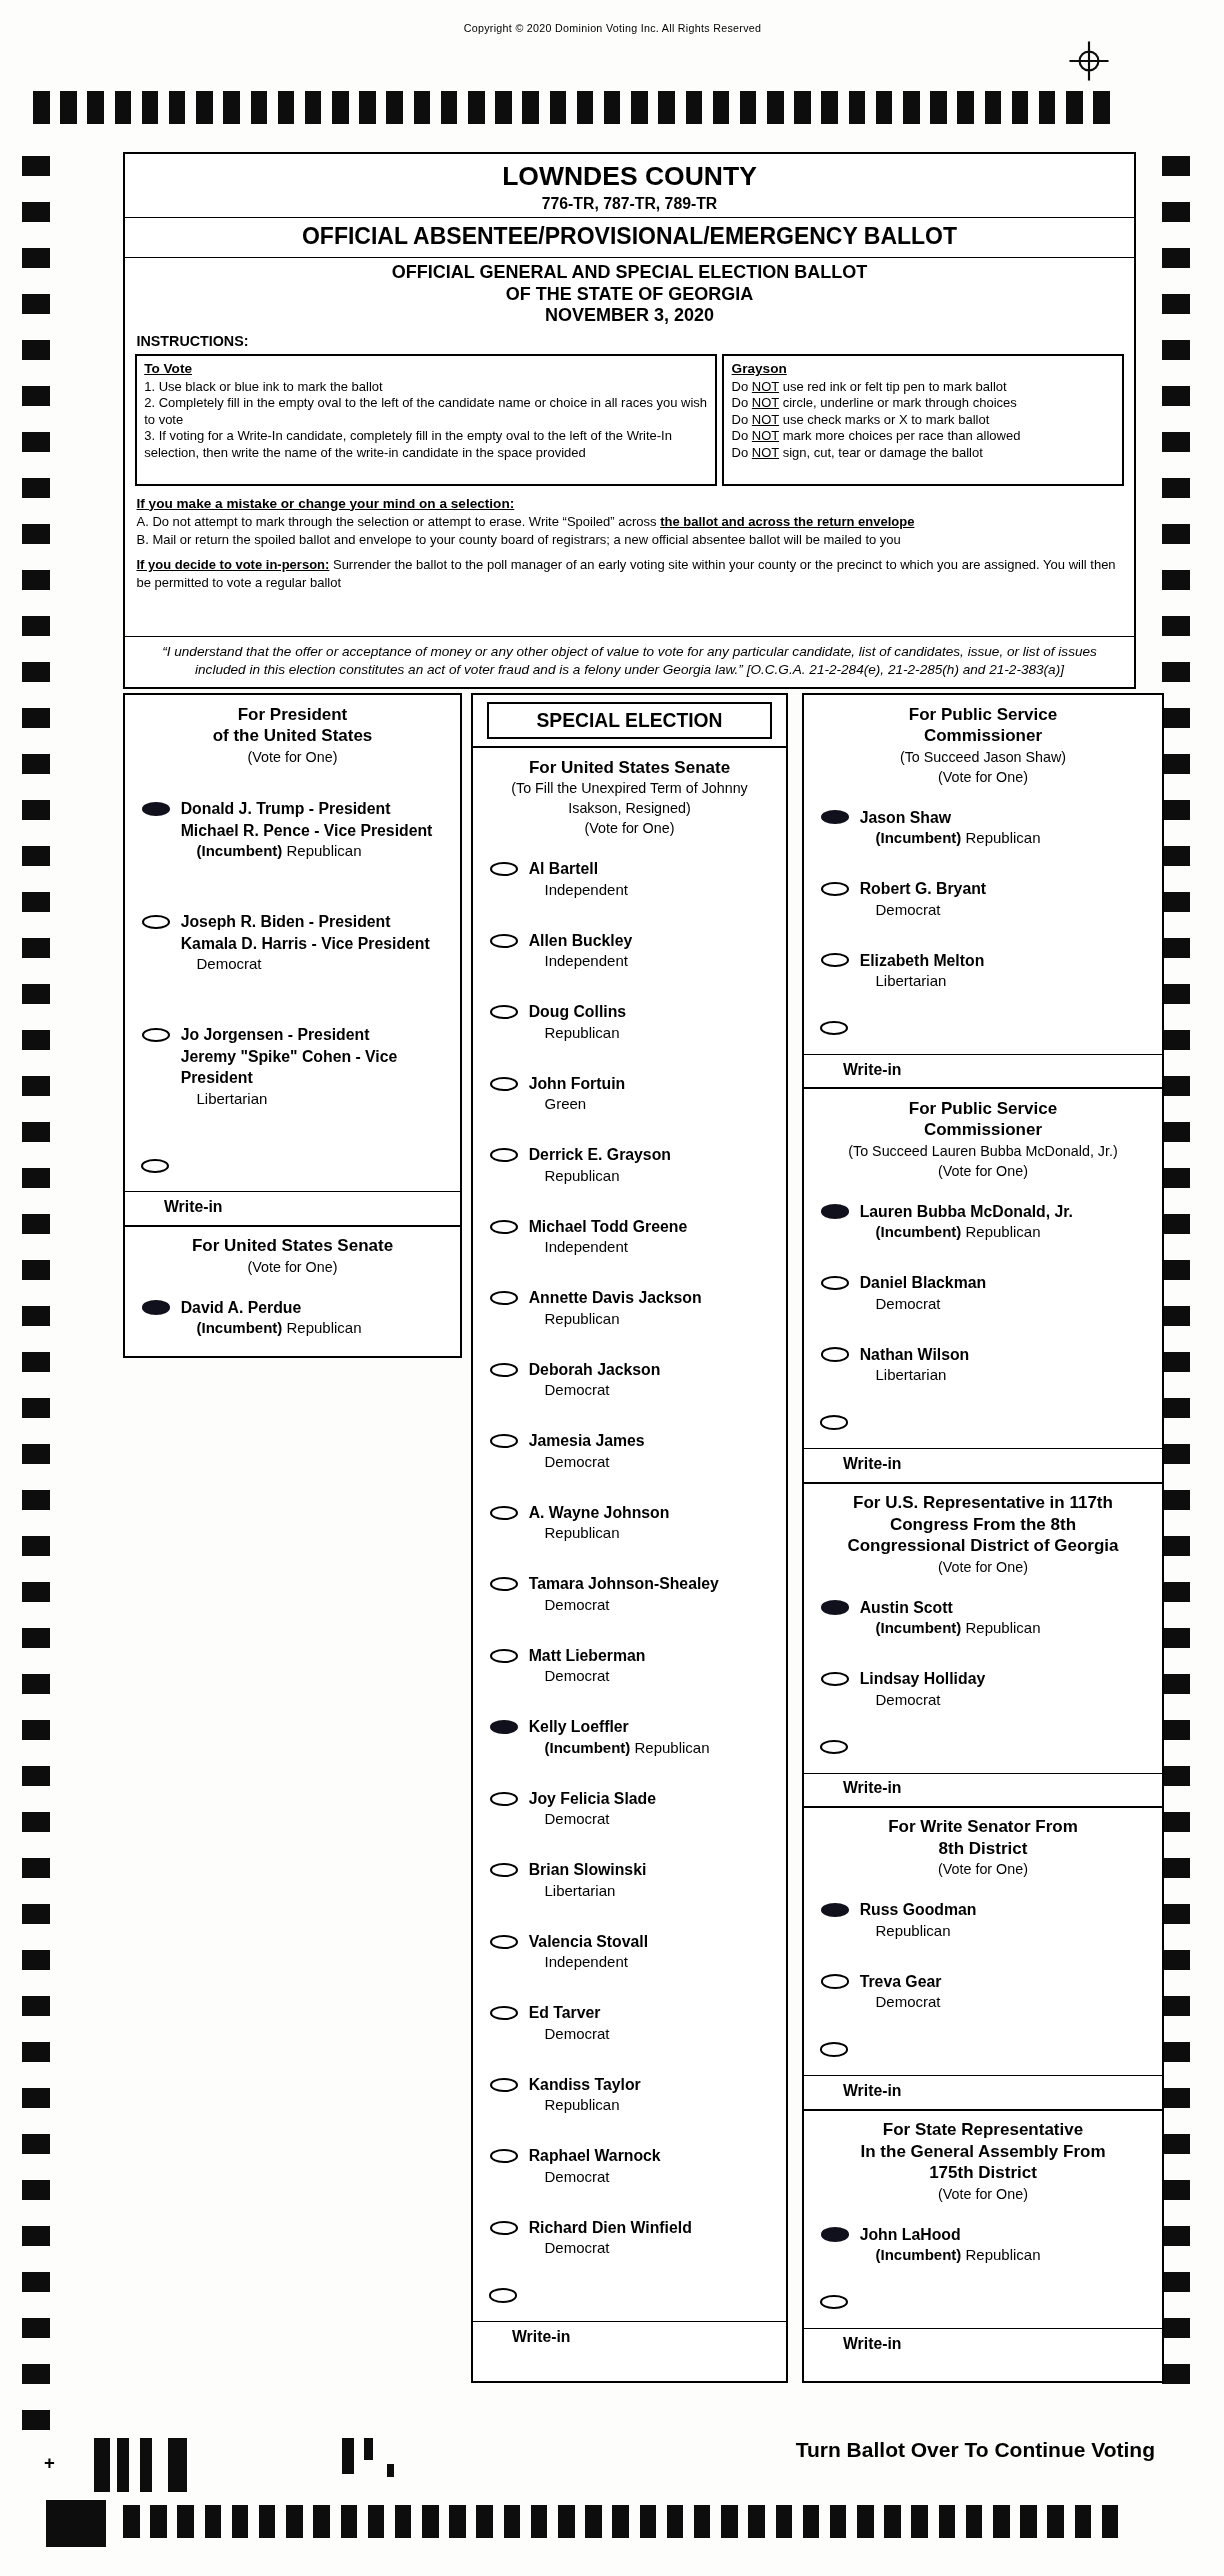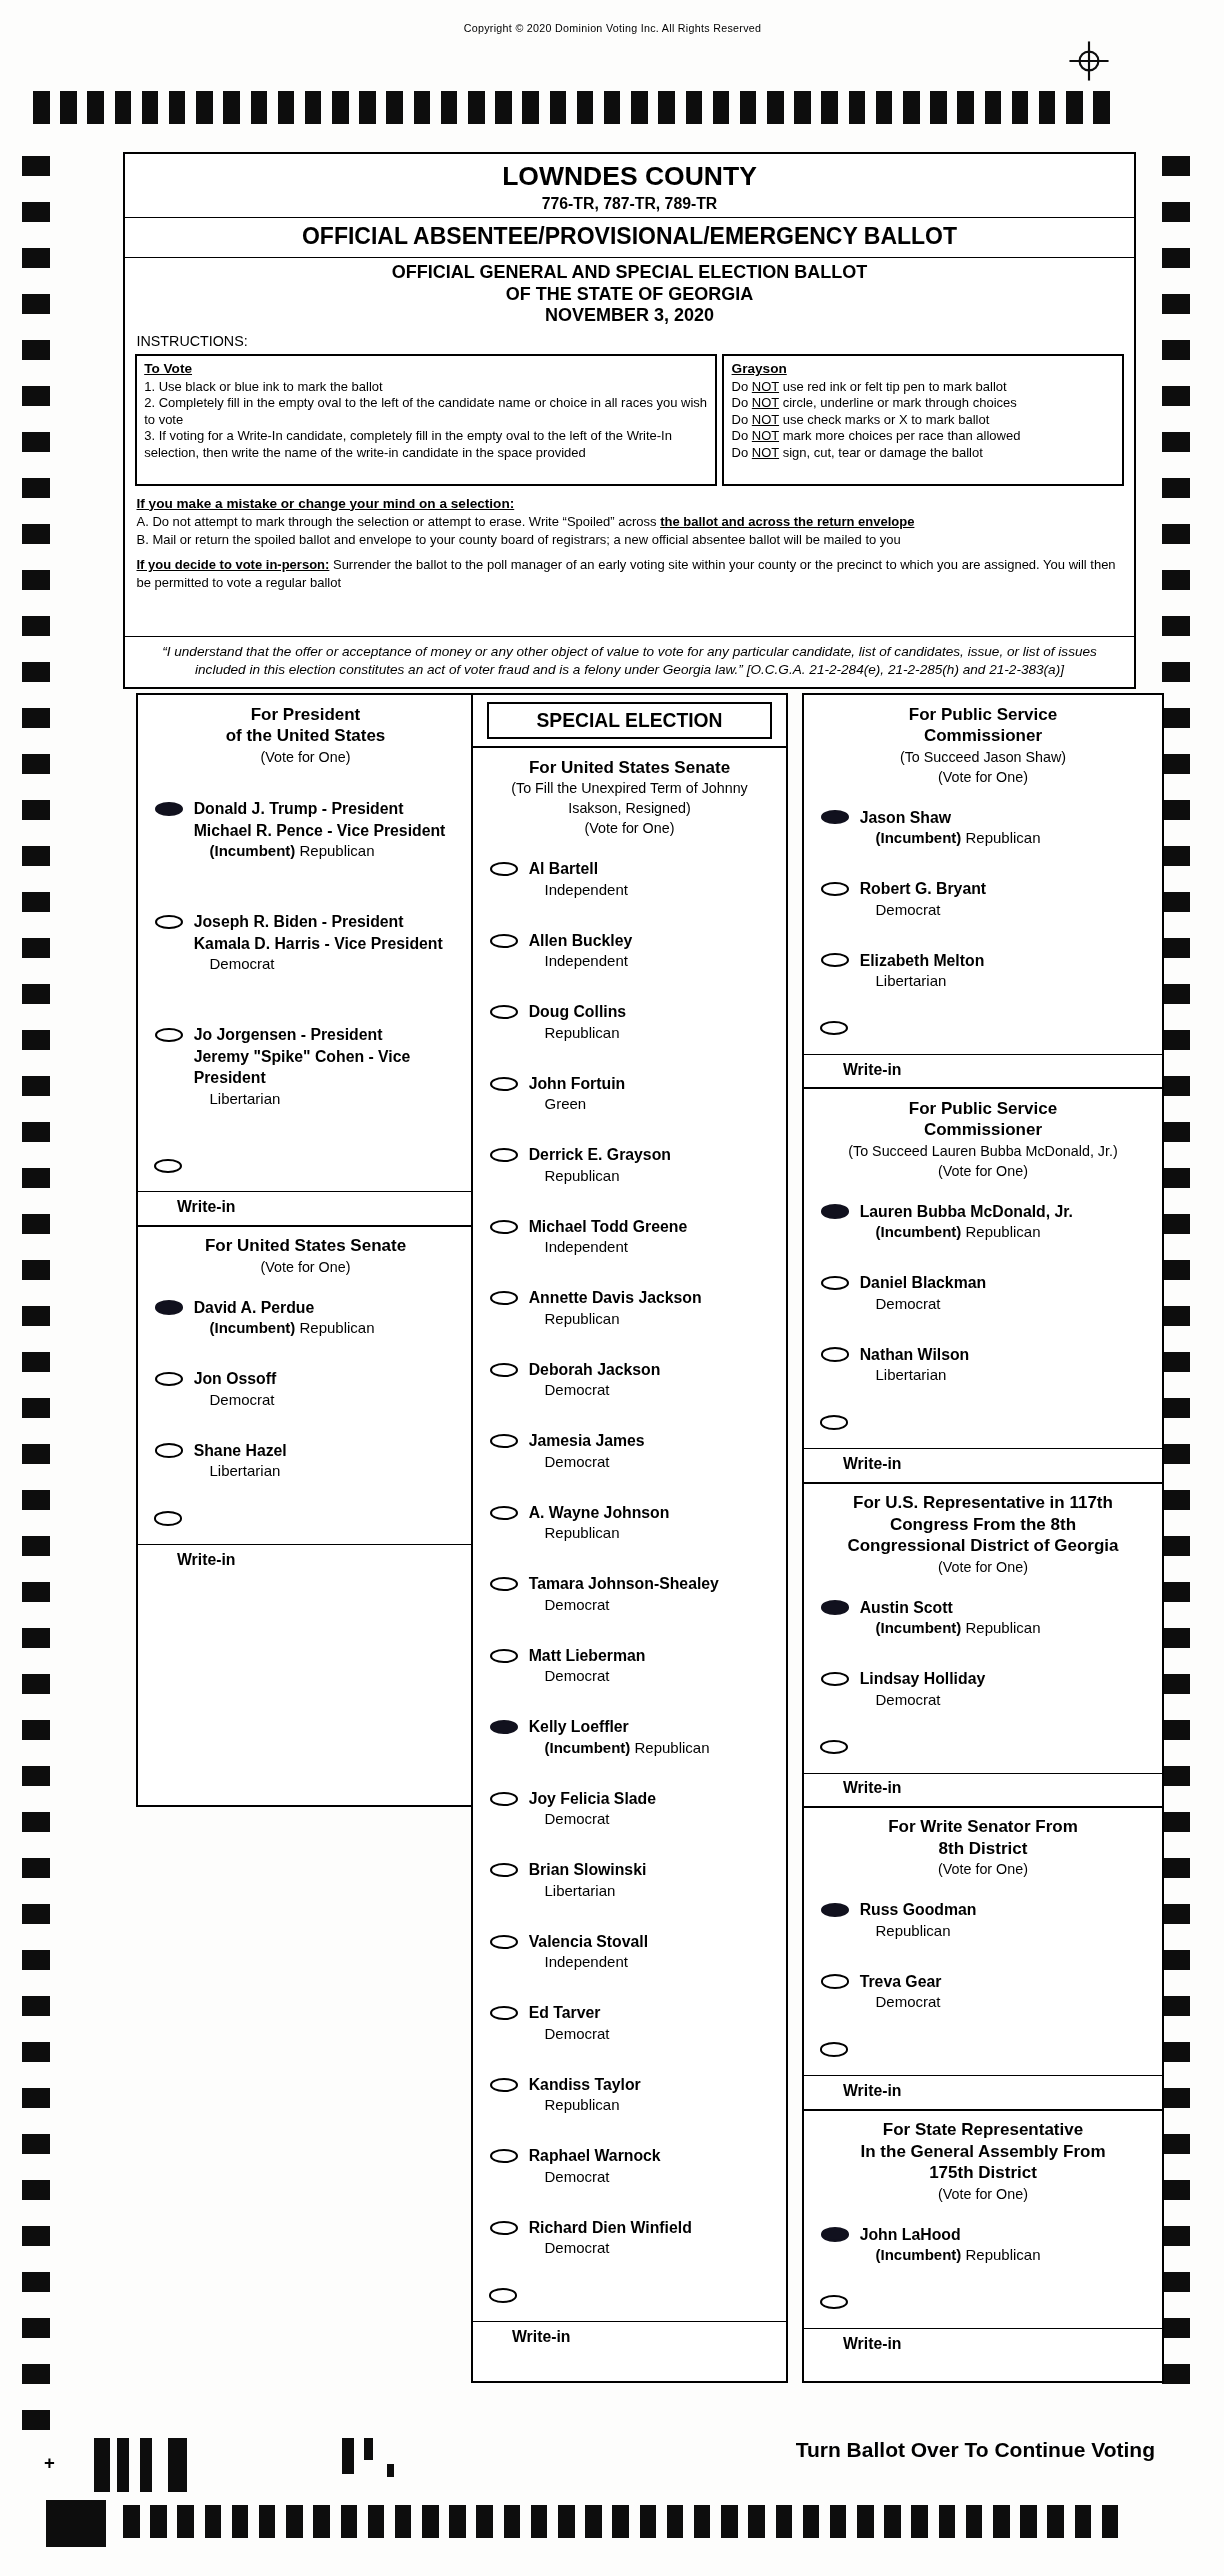--- a/index.html
+++ b/index.html
@@ -25,39 +25,39 @@
 
   
   .header-box { position:absolute; left:123px; top:152px; width:1013px; height:537px;
                 border:2.1px solid #000; display:flex; flex-direction:column; padding-top:7.2px; background:#fff; }
   .county { text-align:center; font-size:26.5px; font-weight:bold; line-height:31.5px; }
   .precincts { text-align:center; font-size:15.8px; font-weight:bold; line-height:21.5px; }
   .rule { border-top:1.4px solid #000; margin-top:2.9px; }
   .ballot-title { text-align:center; font-size:23px; font-weight:bold; line-height:36px; }
   .election-block { margin-top:4.3px; }
   .election-title { text-align:center; font-size:18px; font-weight:bold; line-height:21.5px; }
-  .instr-label { font-size:14.3px; font-weight:normal; line-height:18.6px; margin:5.7px 0 0 11.5px; }
+  .instr-label { font-size:14.3px; font-weight:bold; line-height:18.6px; margin:5.7px 0 0 11.5px; }
   .instr-boxes { display:flex; gap:5.7px; margin:2.9px 10px 0; }
   .tovote-box { flex:1.47; border:2.1px solid #000; padding:4.3px 7.2px; min-height:132px; background:#fff; }
   .warning-box { flex:1; border:2.1px solid #000; padding:4.3px 7.2px; min-height:132px; background:#fff; }
   .box-title { font-size:13.6px; font-weight:bold; text-decoration:underline; line-height:18.6px; }
   .tv-item, .warn-item { font-size:13px; line-height:16.5px; }
   .u { text-decoration:underline; }
   .bu { font-weight:bold; text-decoration:underline; }
   .mistake { margin:8.6px 11.5px 0; }
   .mistake-head { font-size:13.6px; font-weight:bold; text-decoration:underline; line-height:18.6px; }
   .mistake-item { font-size:13px; line-height:18px; }
   .inperson { margin:7.2px 11.5px 0; font-size:13px; line-height:18px; }
   .inperson-head { font-weight:bold; text-decoration:underline; }
   .felony { margin-top:auto; border-top:1.4px solid #000; padding:5.7px 21.5px 7.2px;
             text-align:center; font-style:italic; font-size:13.6px; line-height:18.6px; }
 
   
   .col { position:absolute; top:693px; border:2.1px solid #000; background:#fff; overflow:hidden; }
-  .col1 { left:136px; width:339px; height:1114px; }
+  .col1 { left:123px; width:339px; height:665px; }
   .col2 { left:471px; width:317px; height:1690px; }
   .col3 { left:802px; width:362px; height:1690px; }
   .section-head-wrap { border-bottom:2.1px solid #000; padding:7.2px 14.3px; }
   .section-head { border:2.1px solid #000; text-align:center; font-weight:bold; font-size:19.3px;
                   line-height:23px; padding:5px 0; }
   .race { border-top:2.1px solid #000; }
   .col .race:first-child { border-top:none; }
   .section-head-wrap + .race { border-top:none; }
   .race-head { text-align:center; padding:8.6px 5.7px 20px; }
   .race-title { font-size:17px; font-weight:bold; line-height:21.5px; }

